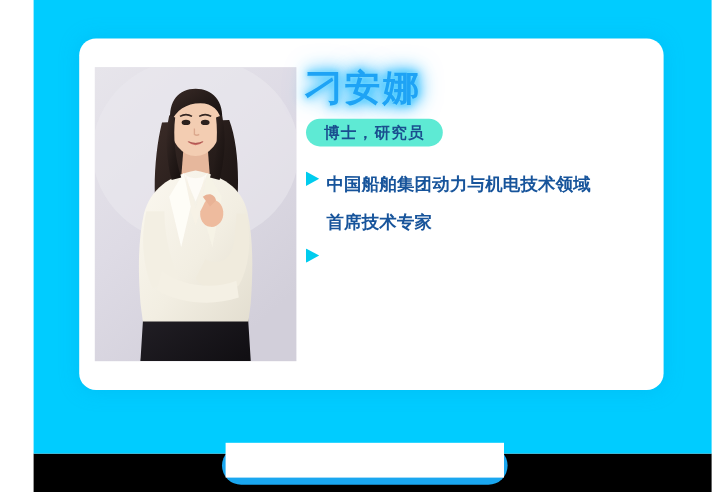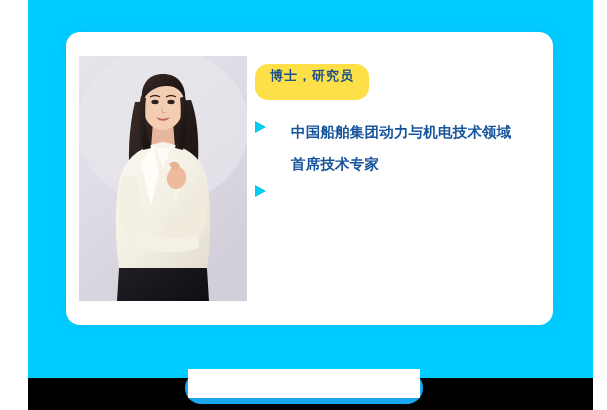--- a/index.html
+++ b/index.html
@@ -82,43 +82,41 @@
       0 0 7px #35c4ff,
       0 0 13px #19b6ff,
       0 0 20px rgba(0,170,255,0.75);
     margin: 0 0 9px 0;
     white-space: nowrap;
   }
 
   
   #degree-badge {
     display: inline-block;
-    background: #fde047;
+    background: #5eead4;
     color: #1a4f8f;
     font-size: 13px;
     font-weight: bold;
     letter-spacing: 1px;
-    padding: 4px 15px 16px 15px;
+    padding: 4px 15px 4px 15px;
     border-radius: 13px;
     line-height: 1.2;
     white-space: nowrap;
-    margin-top: 6px;
   }
 
   
   #bullets {
     margin: 17px 0 0 0;
     padding: 0;
     list-style: none;
   }
   .bullet-row {
     display: flex;
     align-items: flex-start;
     margin-bottom: 1px;
-    gap: 19px;
   }
   .bullet-marker {
     flex: 0 0 17px;
     padding-top: 4px;
     line-height: 0;
   }
   .bullet-marker svg { display: block; }
   .bullet-marker.blank { visibility: hidden; }
   .bullet-text {
     color: #17549b;
@@ -232,20 +230,21 @@
 
         <path d="M84 50 L84 56 L87 57" stroke="#d9a display" stroke-width="0" fill="none"></path>
         <path d="M83 51 L83 56 Q85 57.5 87 56" stroke="#dba88d" stroke-width="1.1" fill="none"></path>
         <path d="M77 62 Q84 68 91 62 Q84 64.5 77 62 Z" fill="#c96a63"></path>
         <path d="M78 62 Q84 65 90 62" stroke="#a8504c" stroke-width="0.8" fill="none"></path>
       </svg>
     </div>
 
     <div id="info">
 
+      <div id="name">刁安娜</div>
 
       <div>
         <span id="degree-badge">博士，研究员</span>
       </div>
 
       <ul id="bullets">
 
         <li class="bullet-row">
           <span class="bullet-marker">
             <svg width="11" height="12" viewBox="0 0 11 12" xmlns="http://www.w3.org/2000/svg">

